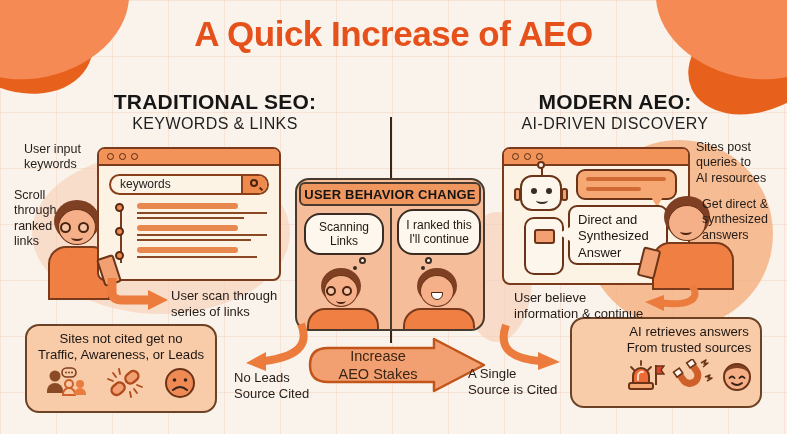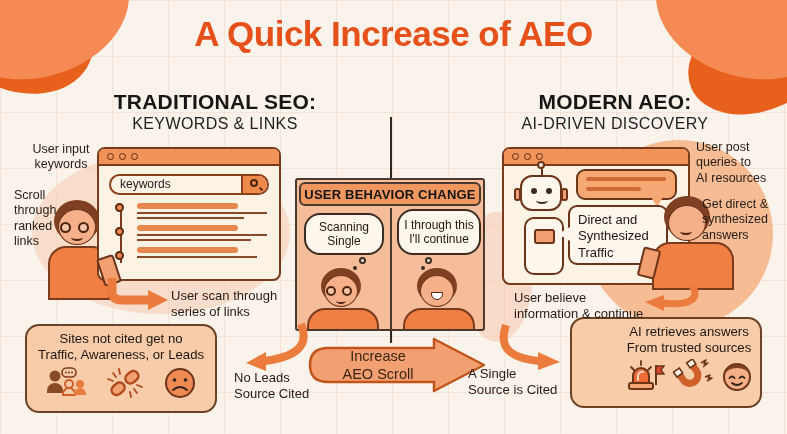--- a/index.html
+++ b/index.html
@@ -41,21 +41,21 @@
   .bar-t{height:6px;border-radius:3px;background:#E8874E;margin-bottom:3px;}
   .bar-n{height:2px;background:#8A4824;margin-bottom:3px;}
   
   .lab{position:absolute;font-size:12.5px;color:#241c18;line-height:1.22;z-index:3;}
   
   .ibox{position:absolute;background:#F8CBA9;border:2px solid #6B4226;border-radius:14px;z-index:2;}
   .ibox .btitle{font-size:13.2px;color:#1d1611;text-align:center;line-height:1.18;margin-top:5px;}
   .ibox .icons{display:flex;justify-content:space-evenly;align-items:center;margin-top:4px;}
   
   .panel{position:absolute;left:295px;top:178px;width:190px;height:153px;background:#F6BD9B;
-    border:2px solid #4A3A2E;border-radius:3px;overflow:hidden;z-index:2;}
+    border:2px solid #4A3A2E;border-radius:14px;overflow:hidden;z-index:2;}
   .panel-head{position:absolute;left:2px;right:2px;top:2px;height:24px;background:#F0975F;
     border:2px solid #4A3A2E;border-radius:6px;display:flex;align-items:center;justify-content:center;
     font-size:13px;font-weight:600;color:#141414;letter-spacing:.2px;}
   .panel-div{position:absolute;left:93px;top:28px;bottom:0;width:2px;background:#4A3A2E;}
   .thought{position:absolute;background:#FDF7EE;border:2px solid #3A2C22;border-radius:16px;
     display:flex;align-items:center;justify-content:center;text-align:center;font-size:12px;color:#20180f;line-height:1.2;}
   .tdot{position:absolute;border:2px solid #3A2C22;background:#FDF7EE;border-radius:50%;}
   .vline{position:absolute;width:2px;background:#33261E;z-index:3;}
   
   .person{position:absolute;}
@@ -146,21 +146,21 @@
         <div class="bar-n" style="width:100%;"></div>
         <div class="bar-n" style="width:88%;"></div>
       </div>
       <div class="group" style="margin-bottom:0;">
         <div class="bar-t" style="width:78%;"></div>
         <div class="bar-n" style="width:92%;"></div>
       </div>
     </div>
   </div>
 
-  <div class="lab pre" style="left:24px;top:142px;width:74px;text-align:center;">User input
+  <div class="lab pre" style="left:24px;top:142px;width:74px;text-align:left;">User input
 keywords</div>
   <div class="lab pre" style="left:171px;top:288px;width:120px;font-size:13px;">User scan through
 series of links</div>
   <div class="lab pre" style="left:14px;top:188px;width:64px;">Scroll
 through
 ranked
 links</div>
   <div class="lab pre" style="left:234px;top:370px;width:84px;font-size:13px;">No Leads
 Source Cited</div>
 
@@ -198,49 +198,49 @@
   </div>
 
   <div class="vline" style="left:390px;top:117px;height:61px;"></div>
   <div class="vline" style="left:390px;top:331px;height:12px;"></div>
 
   <div class="panel">
     <div class="panel-head">USER BEHAVIOR CHANGE</div>
     <div class="panel-div"></div>
 
     <div class="thought pre" style="left:7px;top:33px;width:80px;height:42px;">Scanning
-Single</div>
+Links</div>
     <div class="tdot" style="left:62px;top:77px;width:7px;height:7px;"></div>
     <div class="tdot" style="left:56px;top:86px;width:4px;height:4px;"></div>
     <div class="person" style="left:16px;top:88px;width:60px;height:66px;">
       <div class="hair" style="left:8px;top:0;width:40px;height:36px;"></div>
       <div class="face" style="left:11px;top:7px;width:34px;height:32px;"></div>
       <div class="glass" style="left:13px;top:18px;width:10px;height:10px;"></div>
       <div class="glass" style="left:29px;top:18px;width:10px;height:10px;"></div>
       <div class="smile" style="left:23px;top:29px;width:10px;"></div>
       <div class="torso" style="left:-6px;top:40px;width:72px;height:26px;"></div>
     </div>
 
-    <div class="thought pre" style="left:100px;top:29px;width:84px;height:46px;">I through this
+    <div class="thought pre" style="left:100px;top:29px;width:84px;height:46px;">I ranked this
 I'll continue</div>
     <div class="tdot" style="left:128px;top:77px;width:7px;height:7px;"></div>
     <div class="tdot" style="left:124px;top:86px;width:4px;height:4px;"></div>
     <div class="person" style="left:112px;top:88px;width:60px;height:66px;">
       <div class="hair" style="left:8px;top:0;width:40px;height:36px;"></div>
       <div class="face" style="left:11px;top:7px;width:34px;height:32px;"></div>
       <div class="smile" style="left:22px;top:24px;width:12px;height:8px;background:#fff;border:1.5px solid #4A2410;border-radius:0 0 10px 10px;"></div>
       <div class="torso" style="left:-6px;top:40px;width:72px;height:26px;"></div>
     </div>
   </div>
 
   <svg class="overlay" style="left:306px;top:337px;z-index:2;" width="182" height="56" viewBox="0 0 182 56">
     <path d="M128,2 L178,28 L128,54 L128,45 L22,45 Q4,45 4,28 Q4,11 22,11 L128,11 Z" fill="#F2A071" stroke="#C2551A" stroke-width="2.5" stroke-linejoin="round"></path>
   </svg>
   <div class="big-arrow-text pre">Increase
-AEO Scroll</div>
+AEO Stakes</div>
 
   <div class="lab pre" style="left:468px;top:366px;width:98px;font-size:13.2px;">A Single
 Source is Cited</div>
 
   <div class="window" style="left:502px;top:147px;width:188px;height:138px;">
     <div class="win-bar">
       <div class="dot"></div>
       <div class="dot"></div>
       <div class="dot"></div>
     </div>
@@ -258,33 +258,33 @@
         <div class="rb-panel"></div>
       </div>
     </div>
     <div class="sb orange" style="left:72px;top:20px;width:101px;height:31px;">
       <div class="sb-line" style="width:80px;"></div>
       <div class="sb-line" style="width:55px;"></div>
       <div class="tail" style="right:12px;bottom:-9px;border-left:6px solid transparent;border-right:6px solid transparent;border-top:10px solid #F5A873;"></div>
     </div>
     <div class="sb white pre" style="left:64px;top:56px;width:100px;height:60px;">Direct and
 Synthesized
-Traffic</div>
+Answer</div>
     <div class="tail" style="position:absolute;left:54px;top:78px;border-top:7px solid transparent;border-bottom:7px solid transparent;border-right:12px solid #FDF6EC;z-index:2;"></div>
   </div>
 
   <div class="person" style="left:642px;top:196px;width:92px;height:94px;z-index:3;">
     <div class="hair" style="left:22px;top:0;width:46px;height:42px;"></div>
     <div class="face" style="left:26px;top:9px;width:38px;height:36px;"></div>
     <div class="smile" style="left:38px;top:32px;"></div>
     <div class="torso" style="left:10px;top:46px;width:82px;height:48px;"></div>
     <div class="phone" style="left:-2px;top:52px;width:18px;height:30px;transform:rotate(14deg);"></div>
   </div>
 
-  <div class="lab pre" style="left:696px;top:140px;width:92px;">User post
+  <div class="lab pre" style="left:696px;top:140px;width:92px;">Sites post
 queries to
 AI resources</div>
   <div class="lab pre" style="left:702px;top:197px;width:88px;">Get direct &amp;
 synthesized
 answers</div>
   <div class="lab pre" style="left:514px;top:290px;width:142px;font-size:13px;">User believe
 information &amp; continue</div>
 
   <div class="ibox" style="left:570px;top:317px;width:192px;height:91px;padding-left:46px;">
     <div class="btitle pre">AI retrieves answers

